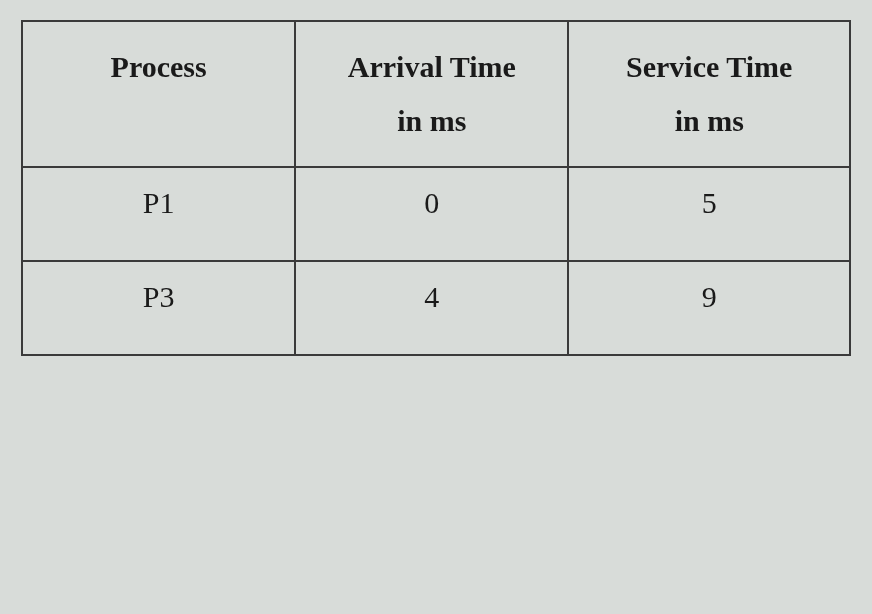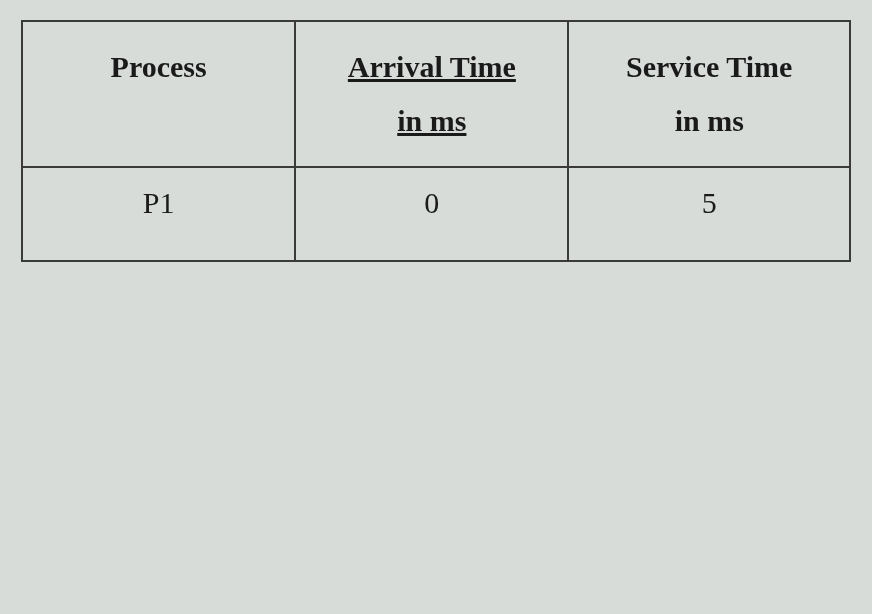--- a/index.html
+++ b/index.html
@@ -27,21 +27,21 @@
     }
     th {
       font-weight: bold;
       padding: 18px 10px 18px 10px;
       line-height: 1.8;
     }
     td {
       font-weight: normal;
     }
     .col-process { width: 33%; }
-    .col-arrival { width: 33%; text-decoration: underline; }
+    .col-arrival { width: 33%; }
     .col-service { width: 34%; margin-left: 40px; }
   </style>
 </head>
 <body>
 
 <table>
   <thead>
     <tr>
       <th class="col-process">
         <span>Process</span>
@@ -55,14 +55,19 @@
         <span>in ms</span>
       </th>
     </tr>
   </thead>
   <tbody>
     <tr>
       <td>P1</td>
       <td>0</td>
       <td>5</td>
     </tr>
+    <tr>
+      <td>P3</td>
+      <td>4</td>
+      <td>9</td>
+    </tr>
   </tbody>
 </table>
 
 </body></html>

